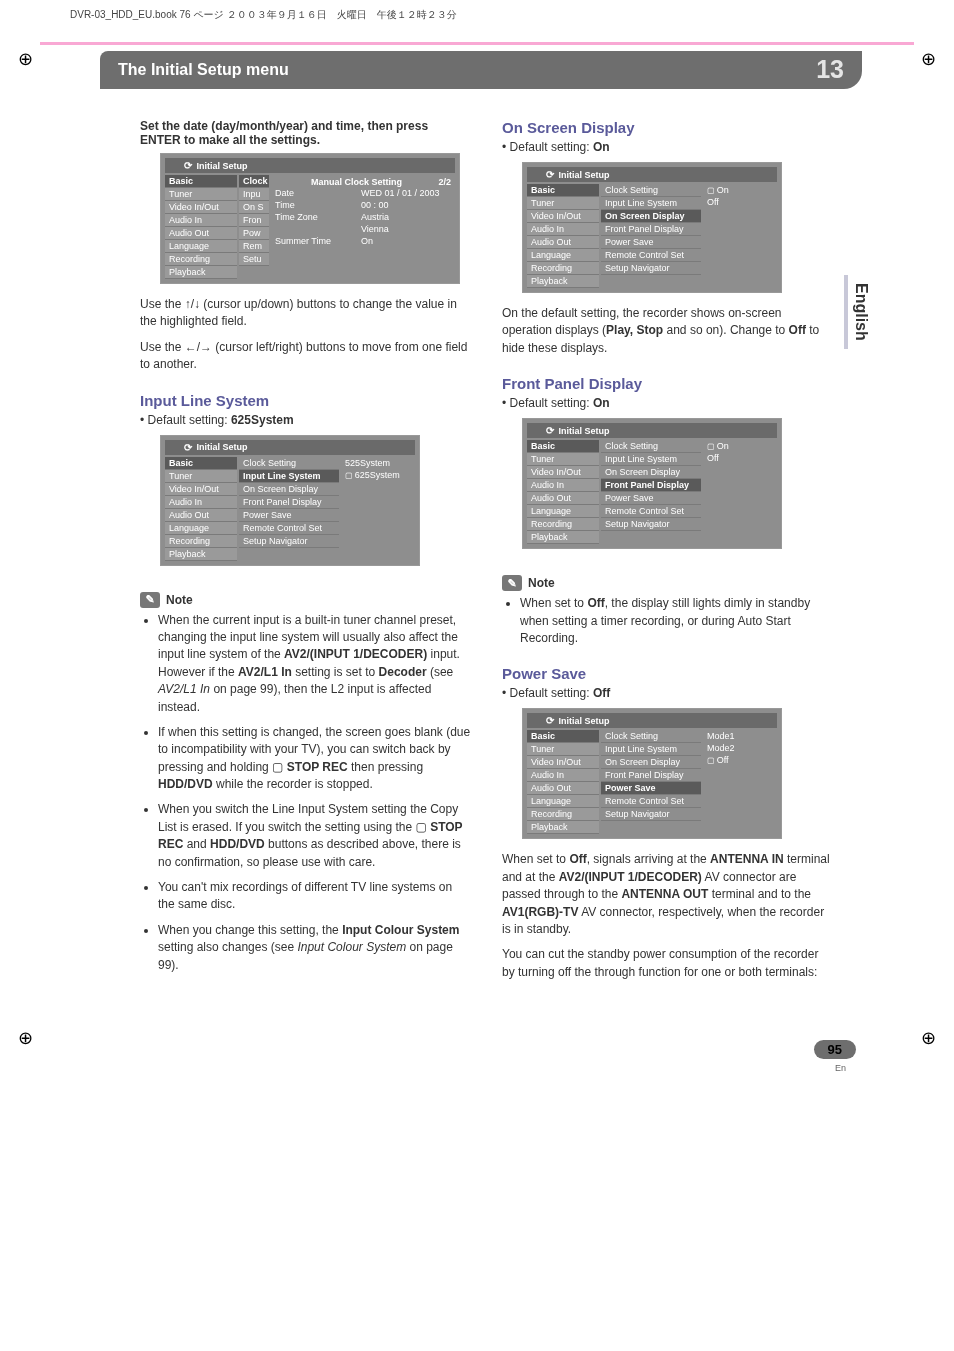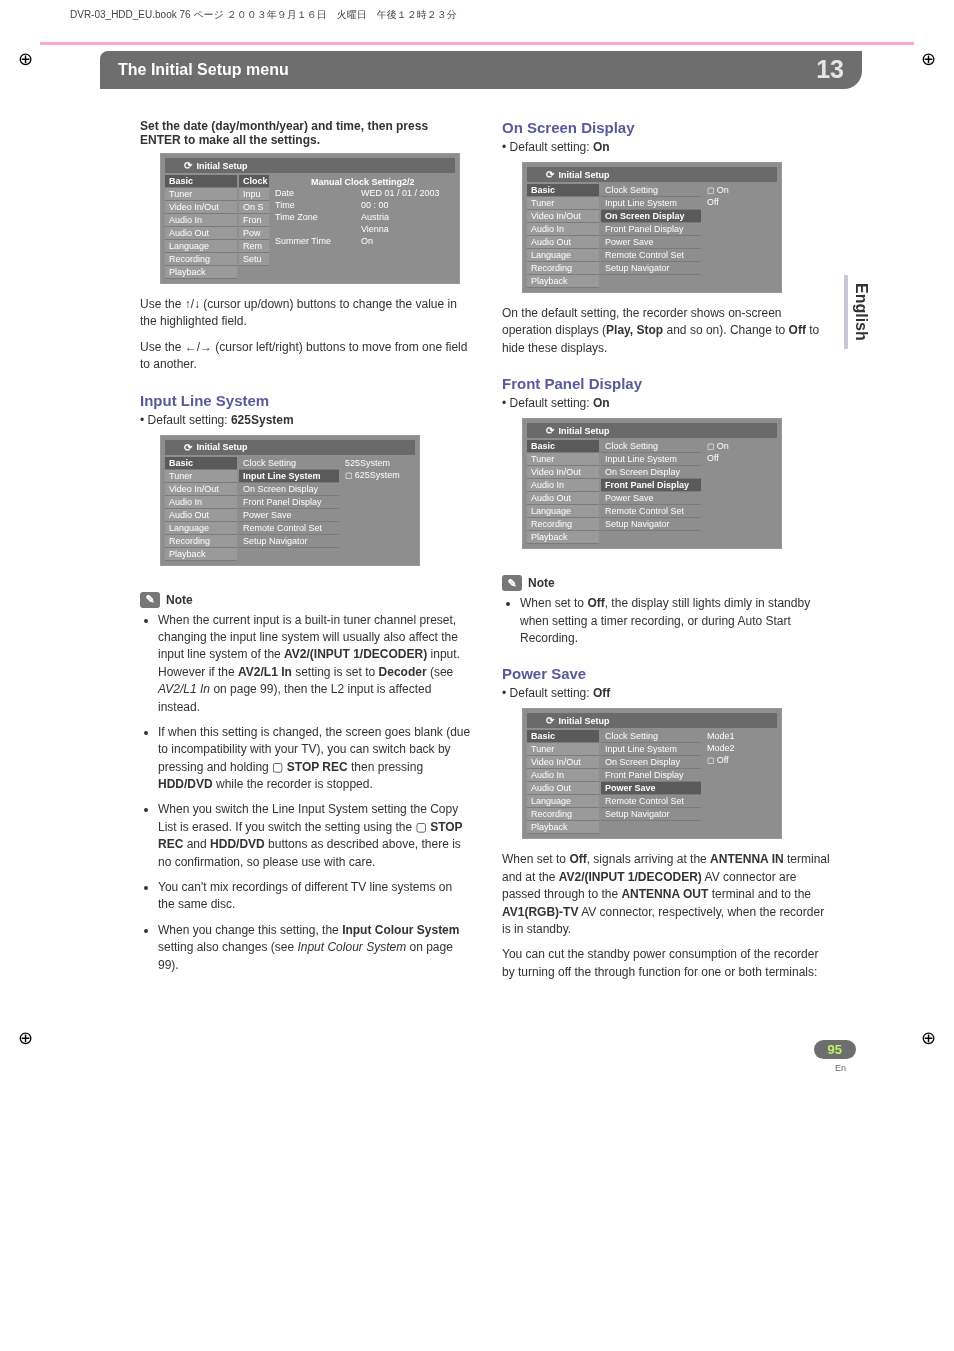--- a/index.html
+++ b/index.html
@@ -76,21 +76,21 @@
   .osd-mid div.hl { background:#5a5a5a; font-weight:bold;}
   .osd-right { flex:1; }
   .osd-right div { padding:1px 4px;}
   .osd-right .sel::before { content:"▢ "; font-size:8px;}
   .osd-wide { width: 300px; }
   .osd-clock-body { flex:1; padding:2px 4px;}
   .osd-clock-body .row { display:flex; gap:26px; padding:1px 0;}
   .osd-clock-body .k { width:60px;}
   .page-num {
     position:absolute; right:58px; bottom:20px;
-    background:#6e6e6e; color:#bef264; border-radius:12px;
+    background:#6e6e6e; color:#000000; border-radius:12px;
     padding:2px 14px; font-weight:bold; font-size:13px;
   }
   .page-sub { position:absolute; right:68px; bottom:6px; font-size:9px; color:#666;}
   .bold { font-weight:bold;}
   .ital { font-style: italic; }
   
   .align-mark { position:absolute; font-size:18px; color:#000;}
 </style>
 </head>
 <body>
@@ -136,21 +136,21 @@
           <div class="osd-nav" style="width:30px">
             <div class="hl">Clock</div>
             <div>Inpu</div>
             <div>On S</div>
             <div>Fron</div>
             <div>Pow</div>
             <div>Rem</div>
             <div>Setu</div>
           </div>
           <div class="osd-clock-body">
-            <div style="display:flex;font-weight:bold;padding-left:36px;">
+            <div style="display:flex;justify-content:space-between;font-weight:bold;padding-left:36px;">
               <span>Manual Clock Setting</span>
               <span>2/2</span>
             </div>
             <div class="row">
                 <span class="k">Date</span>
                 <span>WED  01 / 01 / 2003</span>
               </div>
             <div class="row">
                 <span class="k">Time</span>
                 <span>00 : 00</span>

